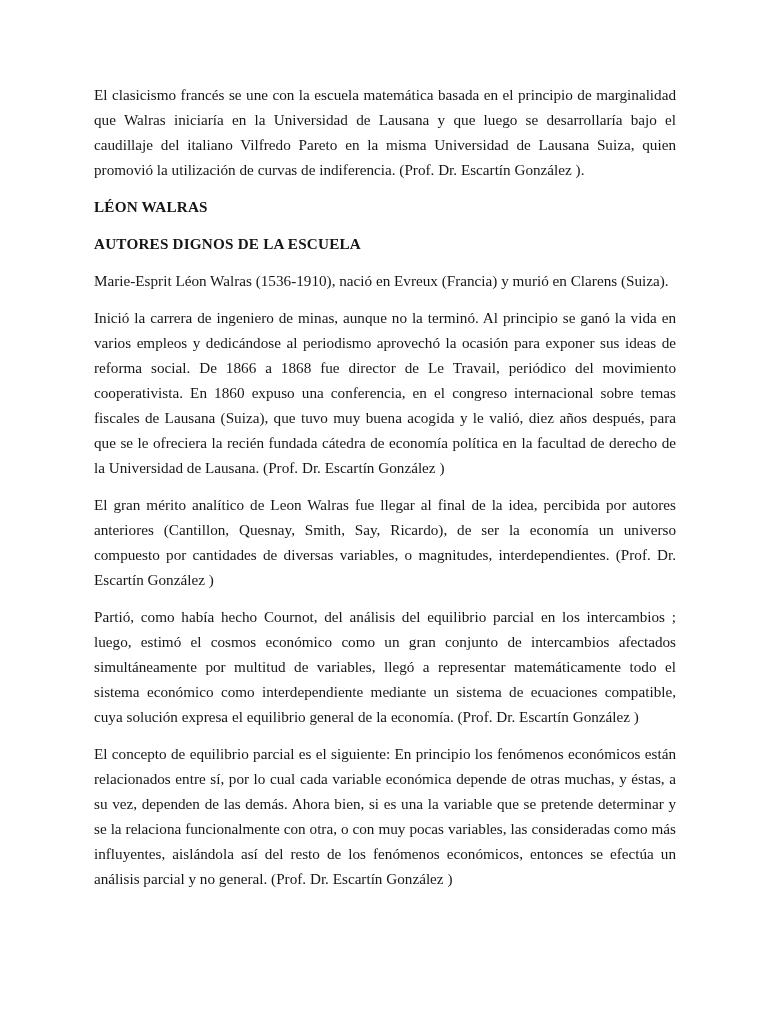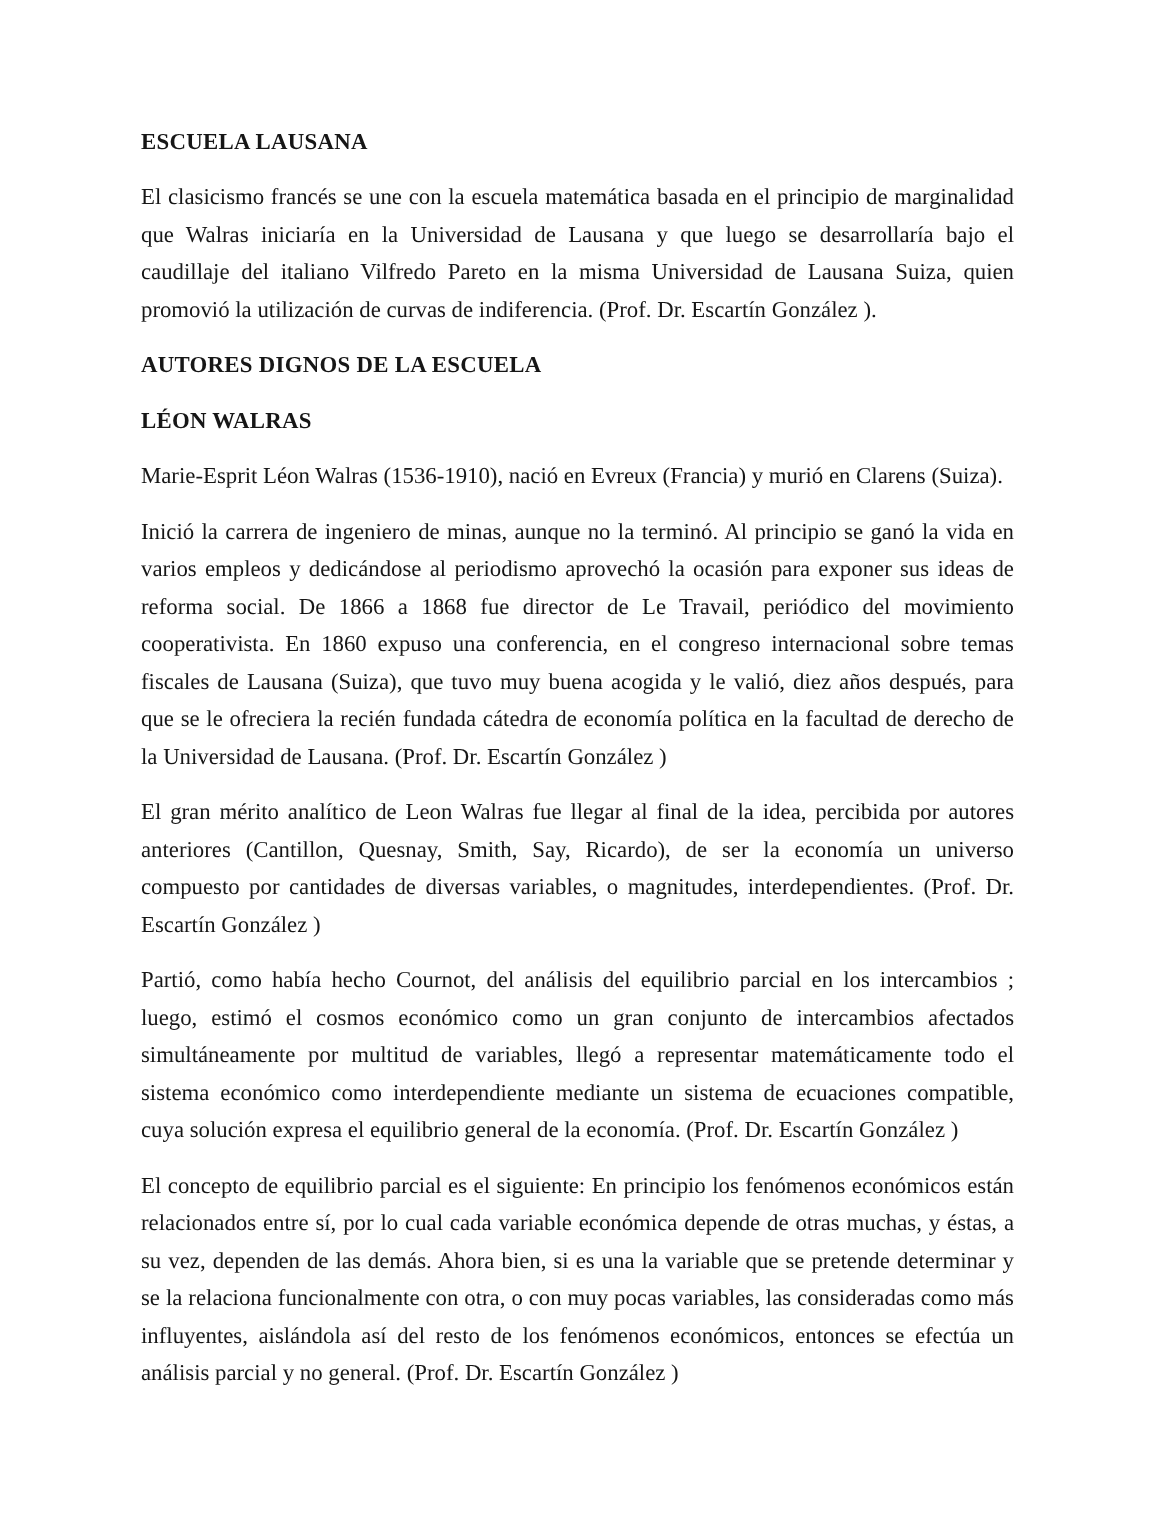--- a/index.html
+++ b/index.html
@@ -30,27 +30,26 @@
   }
   .doc-paragraph {
     text-align: justify;
     text-justify: inter-word;
   }
 </style>
 </head>
 <body>
 
 <div class="doc-page">
-  <h1 class="doc-block doc-heading">ESCUELA LAUSANA</h1>
 
   <p class="doc-block doc-paragraph">El clasicismo francés se une con la escuela matemática basada en el principio de marginalidad que Walras iniciaría en la Universidad de Lausana y que luego se desarrollaría bajo el caudillaje del italiano Vilfredo Pareto en la misma Universidad de Lausana Suiza, quien promovió la utilización de curvas de indiferencia. (Prof. Dr. Escartín González ).</p>
 
+  <h2 class="doc-block doc-heading">LÉON WALRAS</h2>
+
   <h2 class="doc-block doc-heading">AUTORES DIGNOS DE LA ESCUELA</h2>
-
-  <h2 class="doc-block doc-heading">LÉON WALRAS</h2>
 
   <p class="doc-block doc-paragraph">Marie-Esprit Léon Walras (1536-1910), nació en Evreux (Francia) y murió en Clarens (Suiza).</p>
 
   <p class="doc-block doc-paragraph">Inició la carrera de ingeniero de minas, aunque no la terminó. Al principio se ganó la vida en varios empleos y dedicándose al periodismo aprovechó la ocasión para exponer sus ideas de reforma social. De 1866 a 1868 fue director de Le Travail, periódico del movimiento cooperativista. En 1860 expuso una conferencia, en el congreso internacional sobre temas fiscales de Lausana (Suiza), que tuvo muy buena acogida y le valió, diez años después, para que se le ofreciera la recién fundada cátedra de economía política en la facultad de derecho de la Universidad de Lausana. (Prof. Dr. Escartín González )</p>
 
   <p class="doc-block doc-paragraph">El gran mérito analítico de Leon Walras fue llegar al final de la idea, percibida por autores anteriores (Cantillon, Quesnay, Smith, Say, Ricardo), de ser la economía un universo compuesto por cantidades de diversas variables, o magnitudes, interdependientes. (Prof. Dr. Escartín González )</p>
 
   <p class="doc-block doc-paragraph">Partió, como había hecho Cournot, del análisis del equilibrio parcial en los intercambios ; luego, estimó el cosmos económico como un gran conjunto de intercambios afectados simultáneamente por multitud de variables, llegó a representar matemáticamente todo el sistema económico como interdependiente mediante un sistema de ecuaciones compatible, cuya solución expresa el equilibrio general de la economía. (Prof. Dr. Escartín González )</p>
 
   <p class="doc-block doc-paragraph">El concepto de equilibrio parcial es el siguiente: En principio los fenómenos económicos están relacionados entre sí, por lo cual cada variable económica depende de otras muchas, y éstas, a su vez, dependen de las demás. Ahora bien, si es una la variable que se pretende determinar y se la relaciona funcionalmente con otra, o con muy pocas variables, las consideradas como más influyentes, aislándola así del resto de los fenómenos económicos, entonces se efectúa un análisis parcial y no general. (Prof. Dr. Escartín González )</p>

